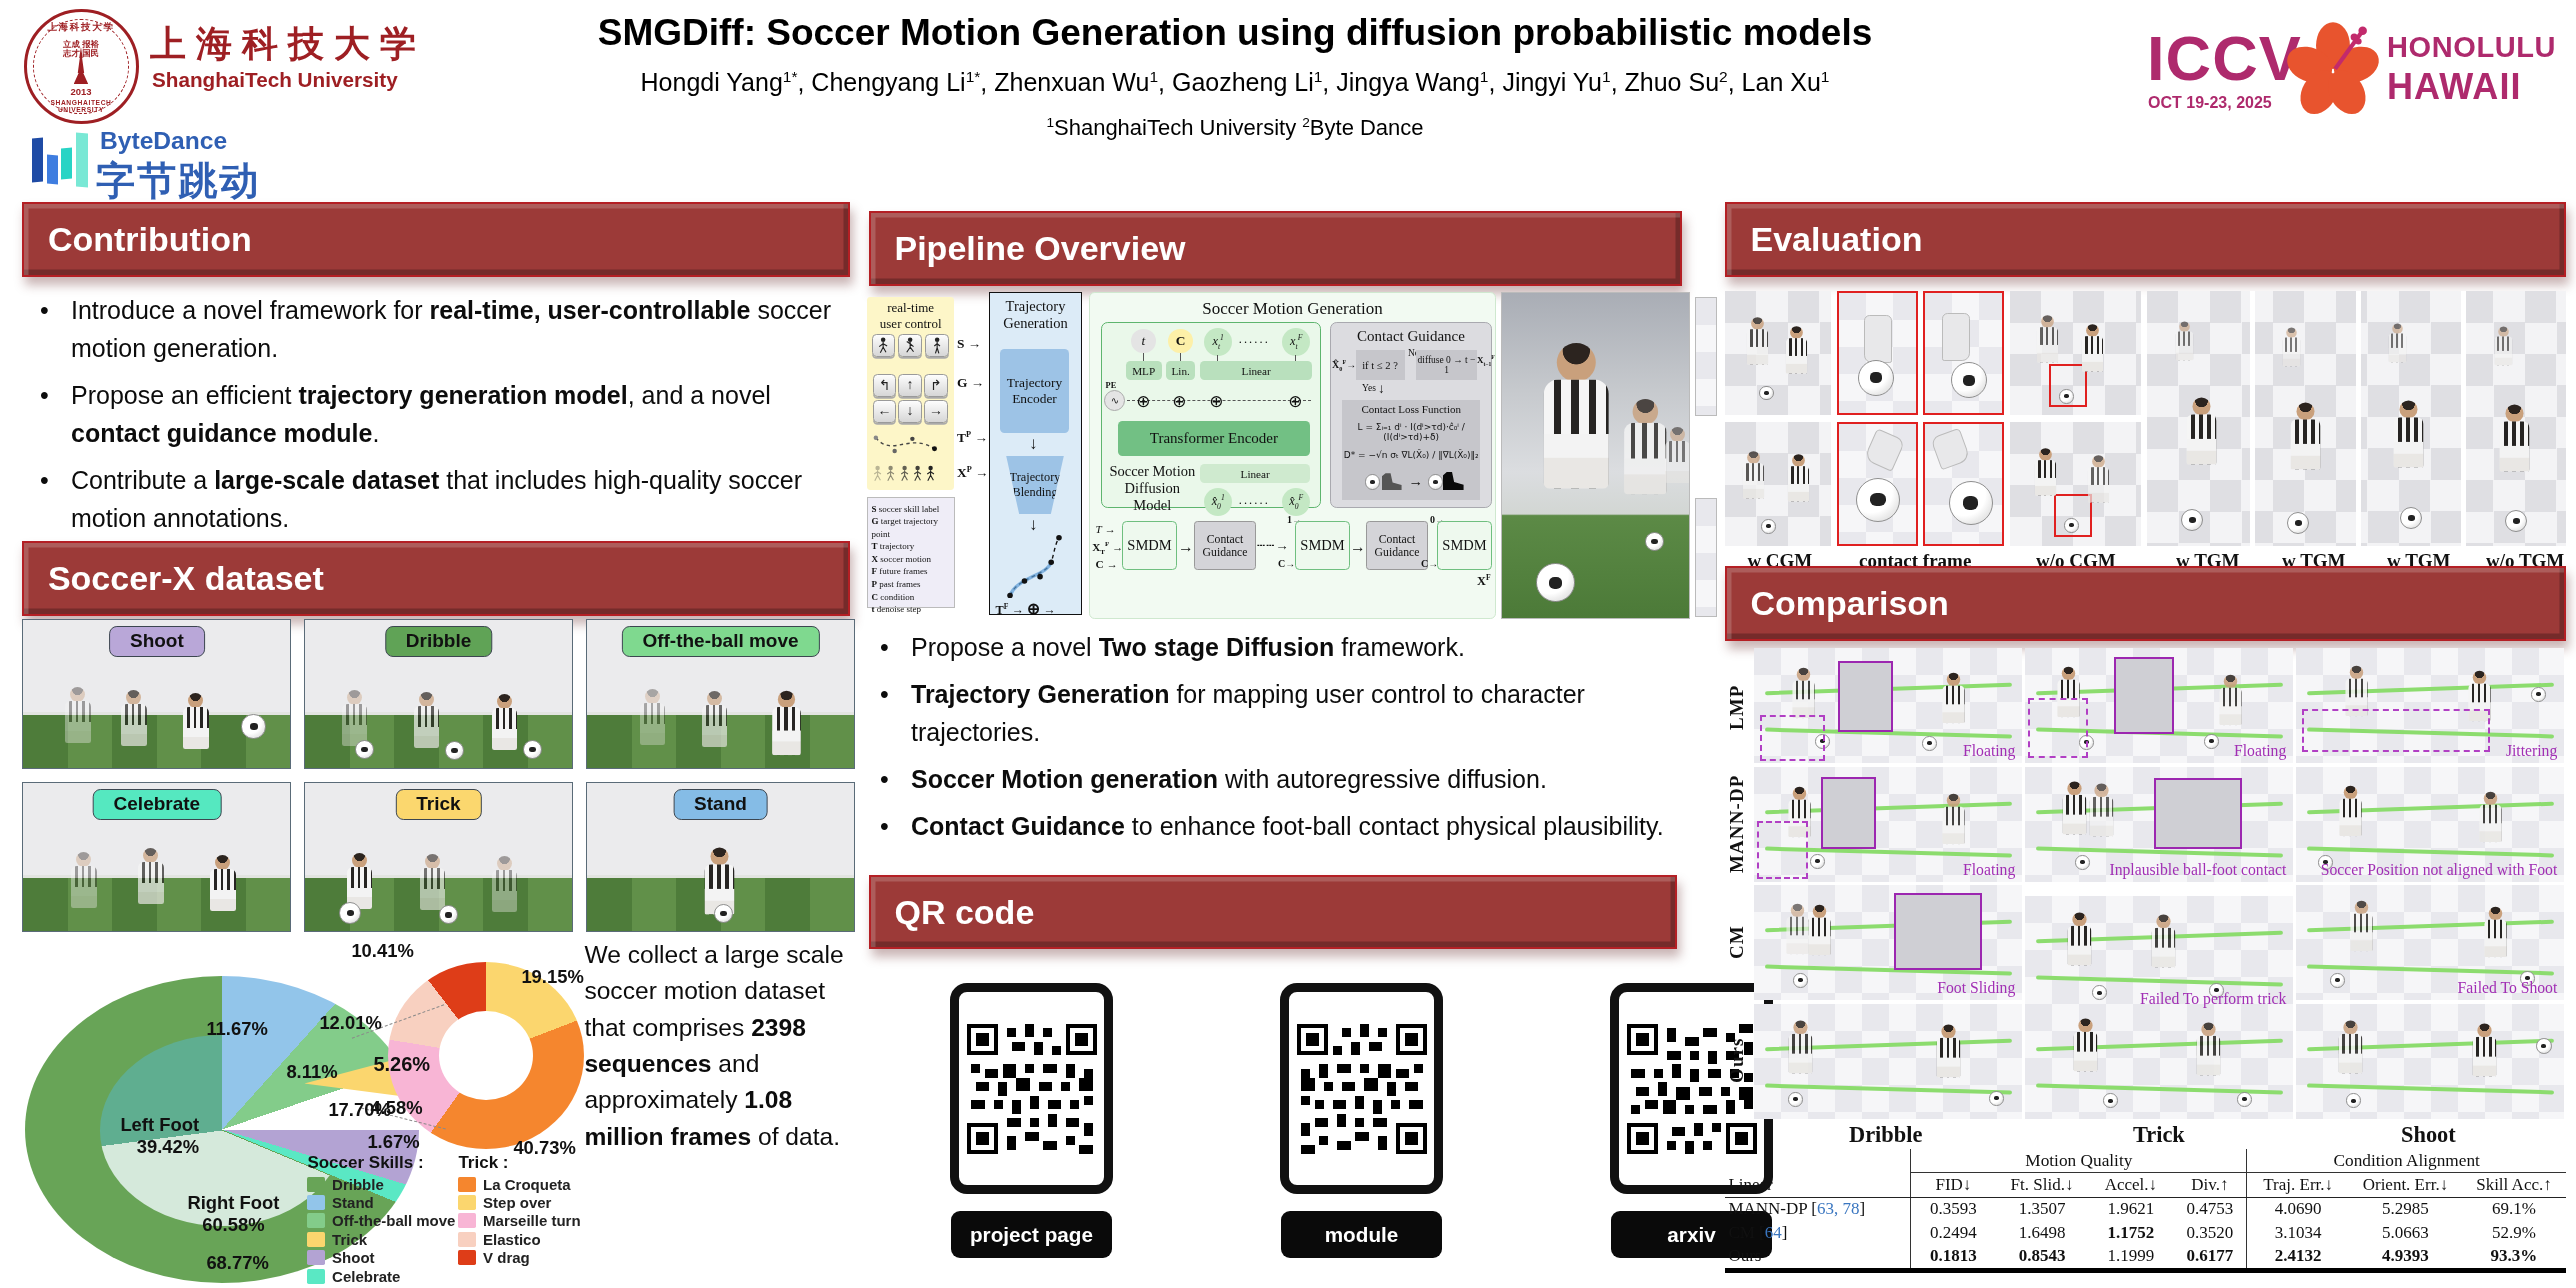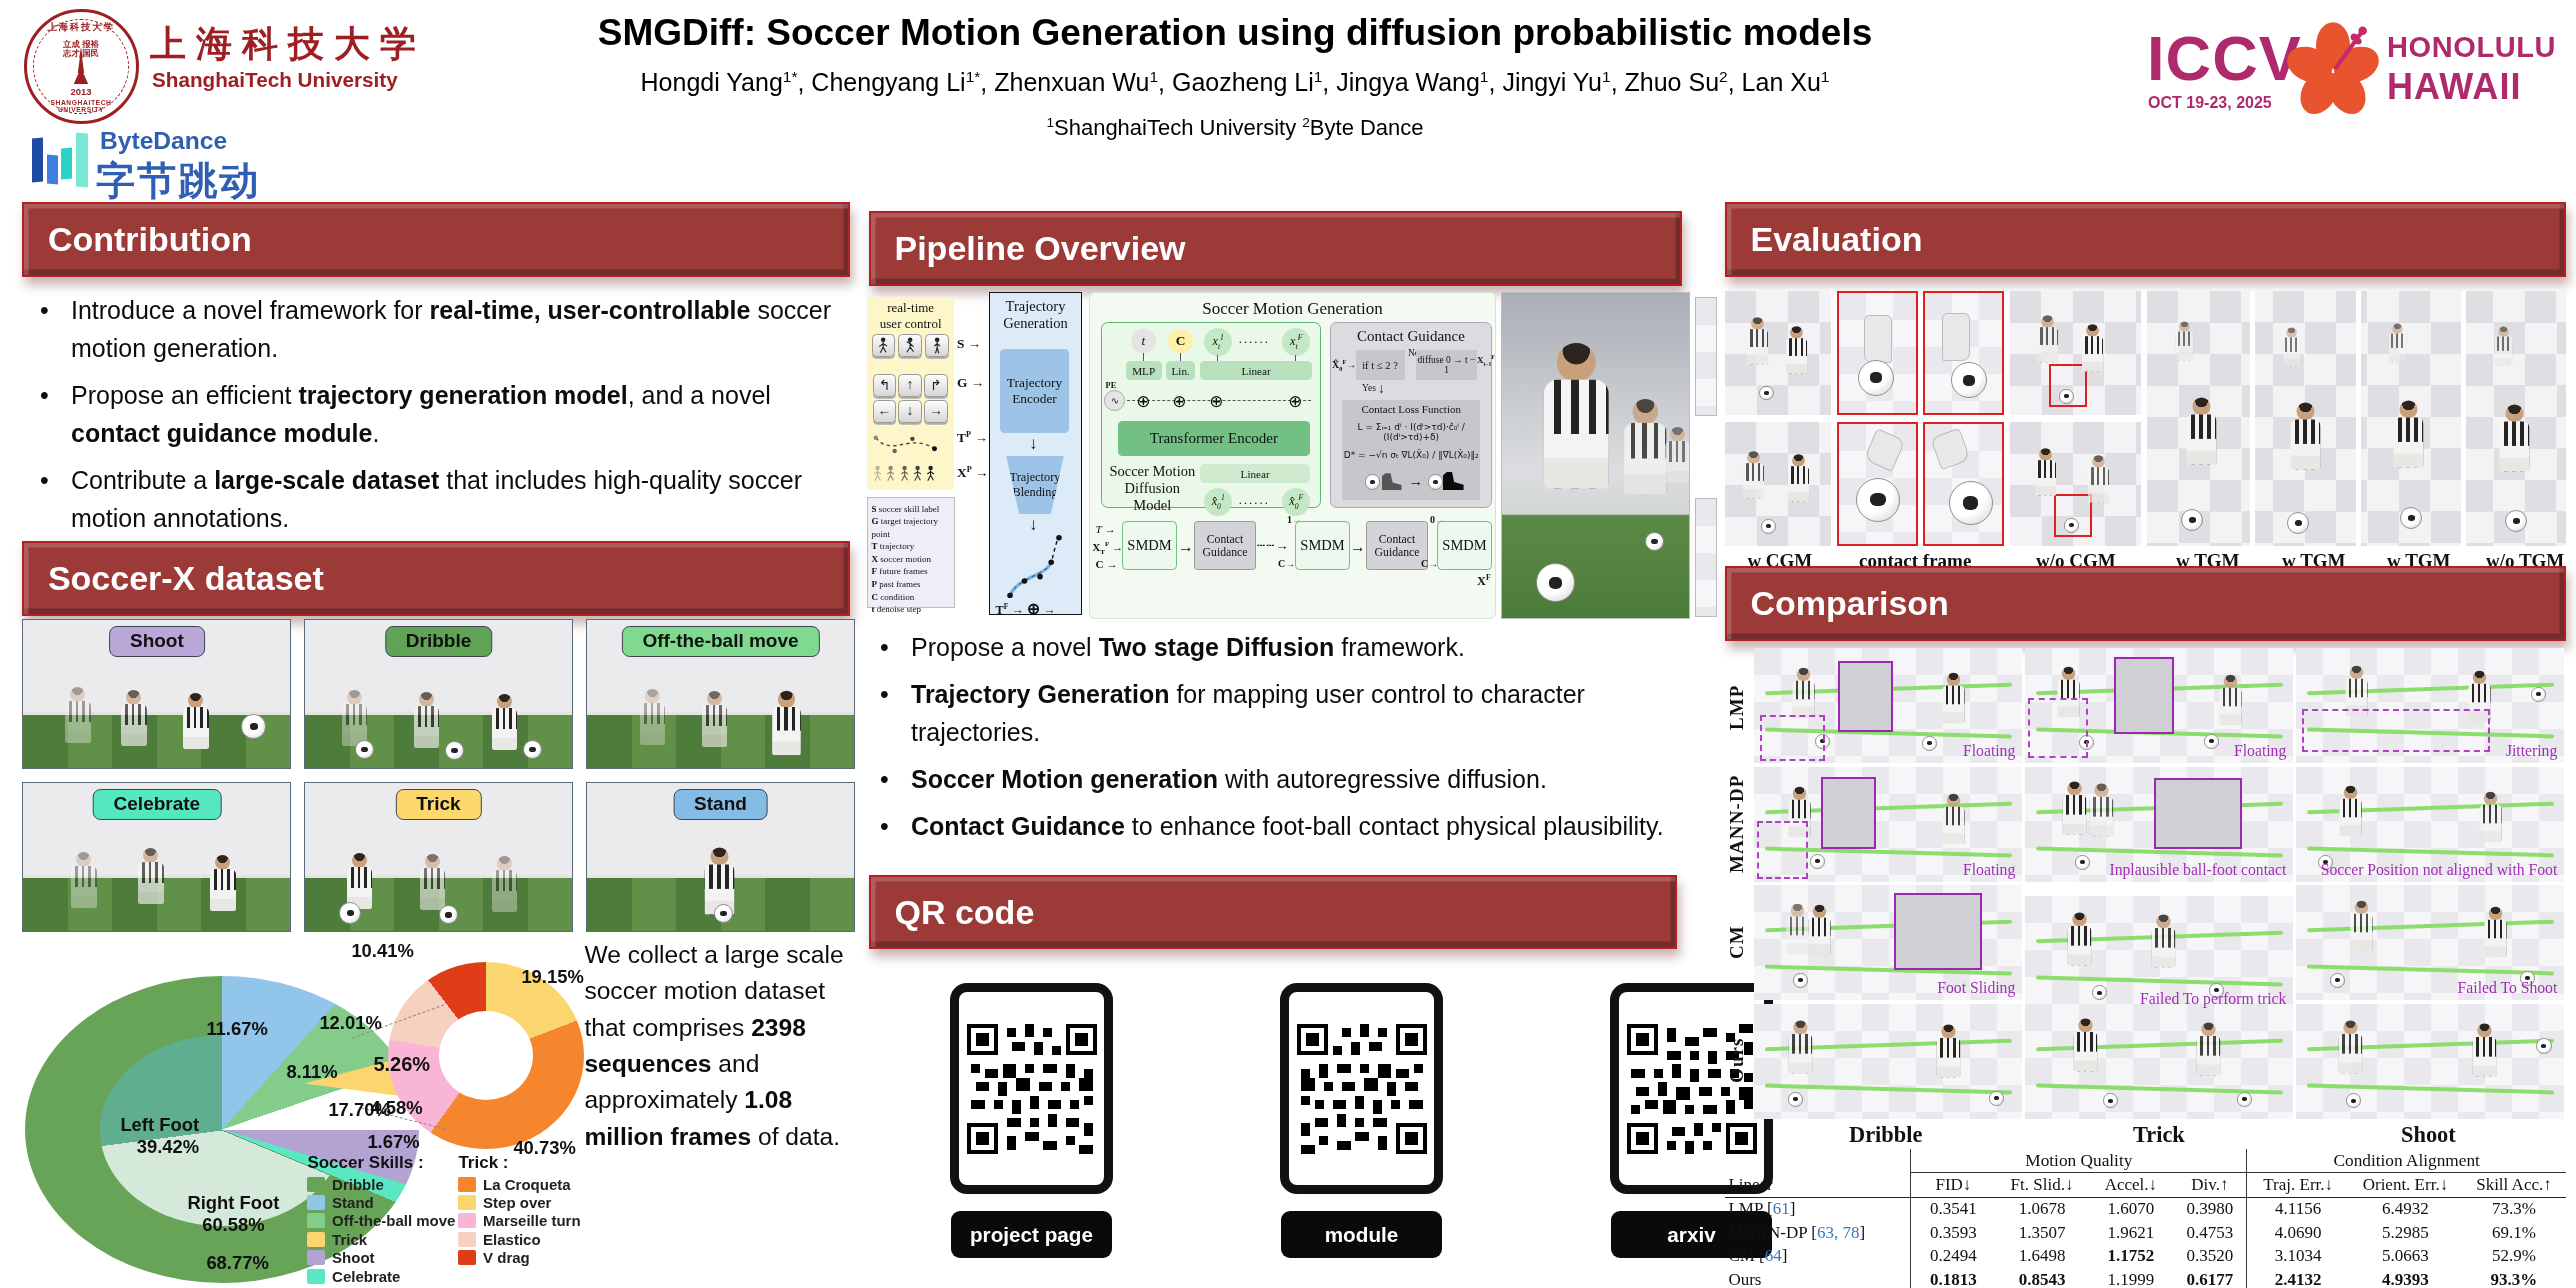--- a/index.html
+++ b/index.html
@@ -864,30 +864,20 @@
       <td style="text-align:left;">Linear</td>
       <td class="vl">FID↓</td>
       <td>Ft. Slid.↓</td>
       <td>Accel.↓</td>
       <td>Div.↑</td>
       <td class="vl">Traj. Err.↓</td>
       <td>Orient. Err.↓</td>
       <td>Skill Acc.↑</td>
     </tr>
     <tr>
-      <td><span>LMP [</span><span class="ref">61</span><span>]</span></td>
-      <td class="num vl">0.3541</td>
-          <td class="num">1.0678</td>
-      <td class="num">1.6070</td>
-          <td class="num">0.3980</td>
-      <td class="num vl">4.1156</td>
-          <td class="num">6.4932</td>
-      <td class="num">73.3%</td>
-    </tr>
-    <tr>
       <td><span>MANN-DP [</span><span class="ref">63, 78</span><span>]</span></td>
       <td class="num vl">0.3593</td>
           <td class="num">1.3507</td>
       <td class="num">1.9621</td>
           <td class="num">0.4753</td>
       <td class="num vl">4.0690</td>
           <td class="num">5.2985</td>
       <td class="num">69.1%</td>
     </tr>
     <tr>

